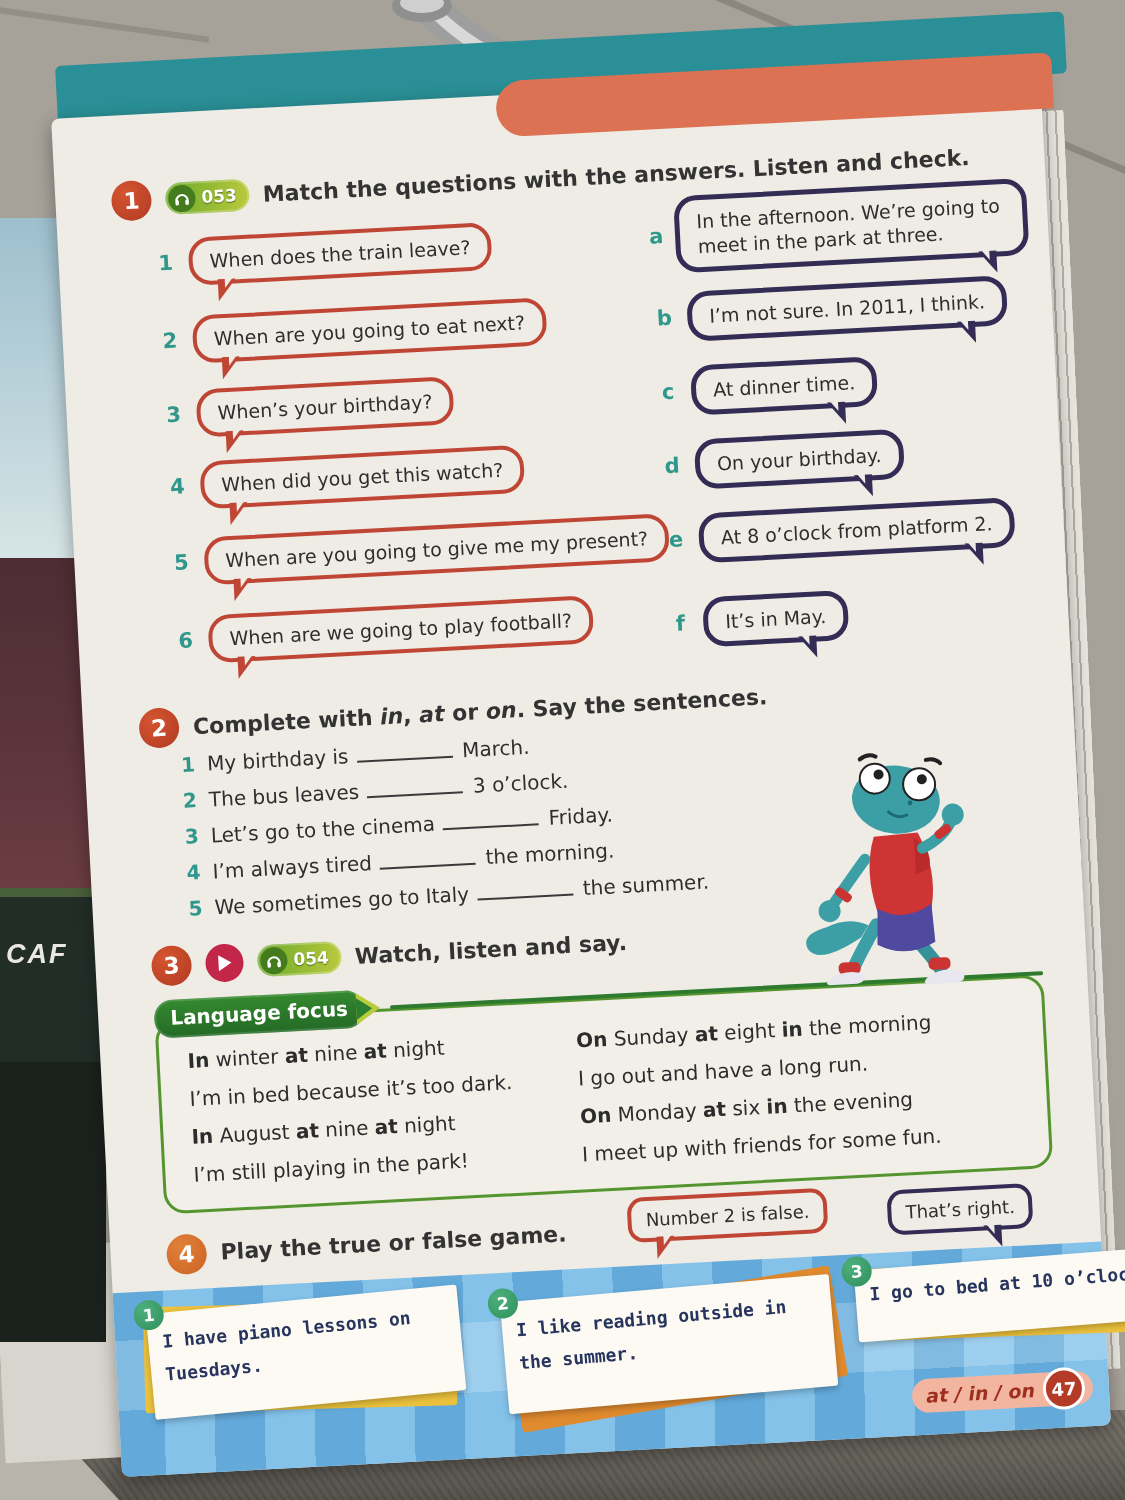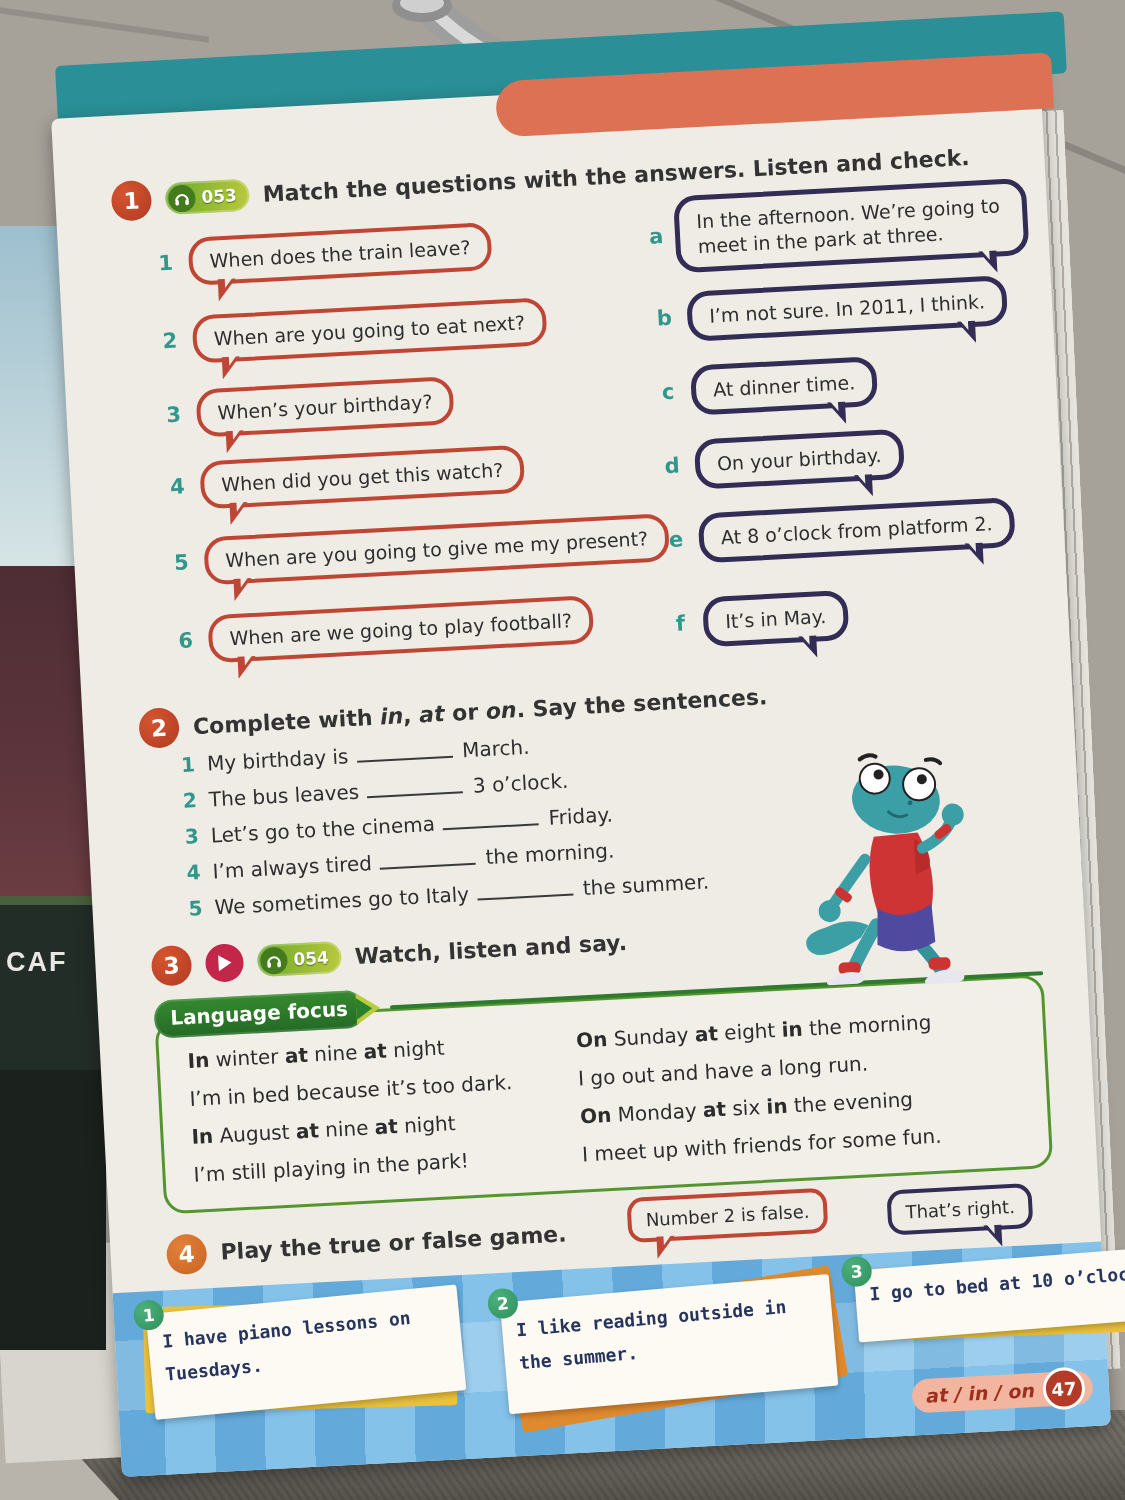--- a/index.html
+++ b/index.html
@@ -16,22 +16,22 @@
   .fabric-bottom::after{content:"";position:absolute;inset:0;
        background:repeating-linear-gradient(55deg,rgba(0,0,0,.10) 0 3px,transparent 3px 7px);}
   .floor-corner{position:absolute;left:0;bottom:0;width:170px;height:130px;background:#b8b4ac;
        clip-path:polygon(0 0,70% 100%,0 100%);}
 
   
   .teal-cover{position:absolute;left:55px;top:66px;width:1010px;height:62px;background:#2a8f96;
        transform:rotate(-3.1deg);transform-origin:left top;border-radius:6px;z-index:2;}
   .white-cover-left{position:absolute;left:0;top:1245px;width:130px;height:215px;background:#d8d5ce;
        transform:rotate(-3deg);z-index:1;}
-  .left-page{position:absolute;left:0;top:226px;width:106px;height:1115px;z-index:3;
-       box-shadow:inset -5px 0 0 #3c4b63;}
+  .left-page{position:absolute;left:0;top:218px;width:106px;height:1115px;z-index:3;
+       box-shadow:inset -5px 0 0 #3c4b63;font-style:italic;}
   .lp-sky{height:340px;background:linear-gradient(180deg,#9dbfce,#d6e4e5);}
   .lp-roof{height:330px;background:linear-gradient(180deg,#4e2d34,#5d353c 60%,#6b3d42);}
   .lp-cafe{height:165px;background:#232d28;border-top:9px solid #49603c;position:relative;}
   .lp-cafe-text{position:absolute;left:6px;top:42px;color:#e9e7e1;font-weight:bold;
        font-size:27px;letter-spacing:2px;font-family:"Liberation Sans",sans-serif;}
   .lp-dark{height:280px;background:#1b211d;}
   .page-edge-stack{position:absolute;left:1058px;top:110px;width:34px;height:1260px;z-index:4;
        transform:rotate(-2.6deg);
        background:repeating-linear-gradient(90deg,#e7e5de 0 7px,#b3afa6 7px 9px);}
 

